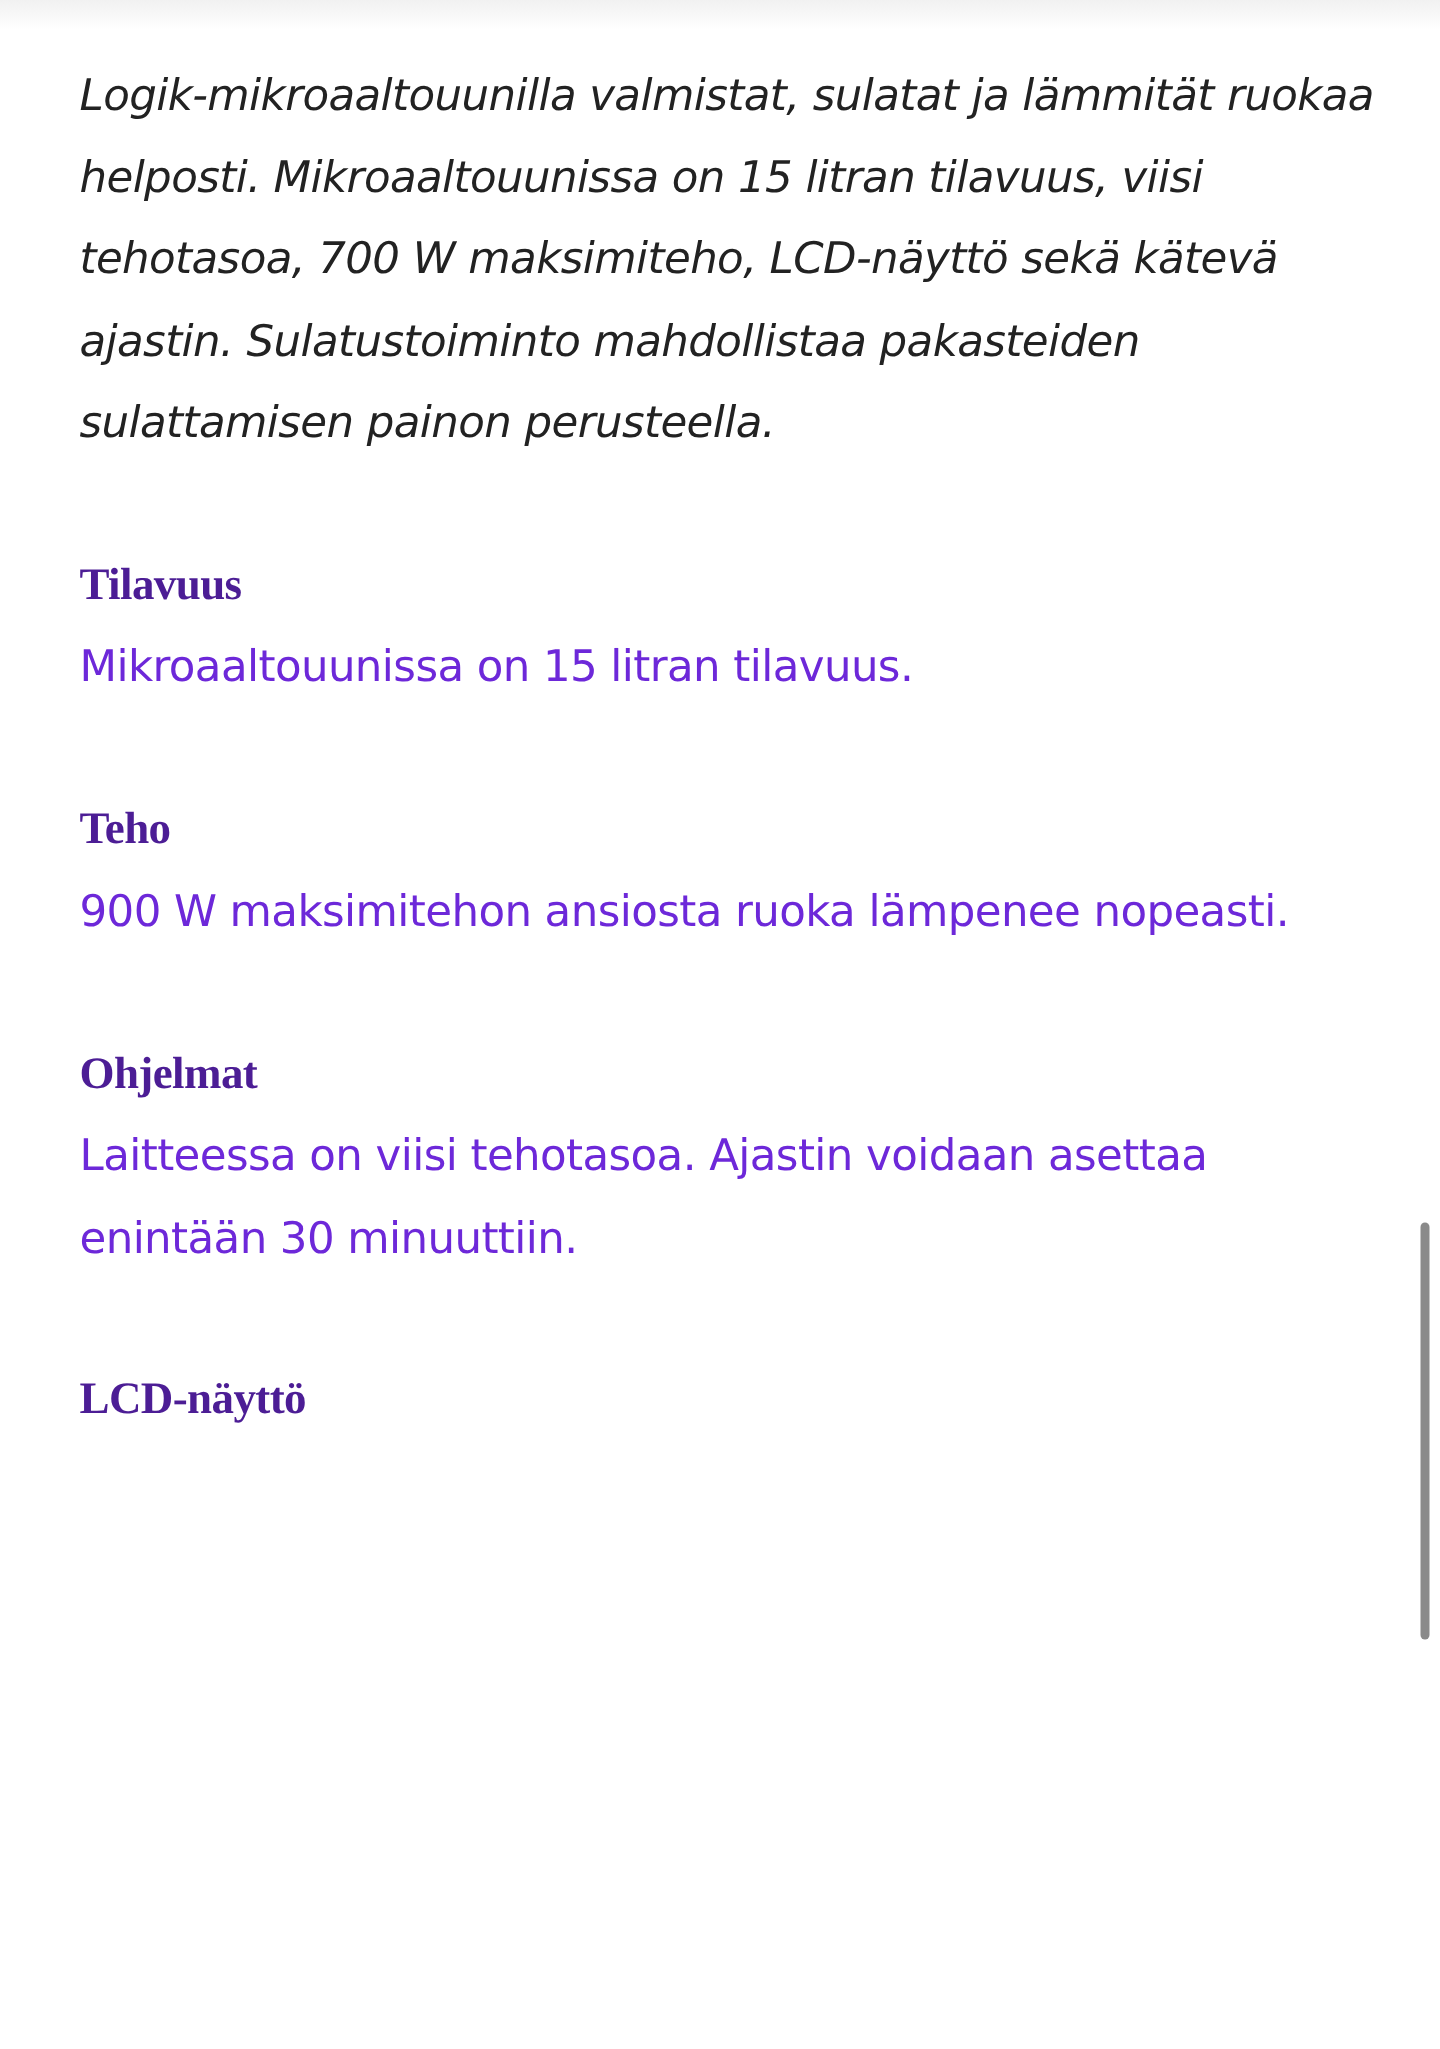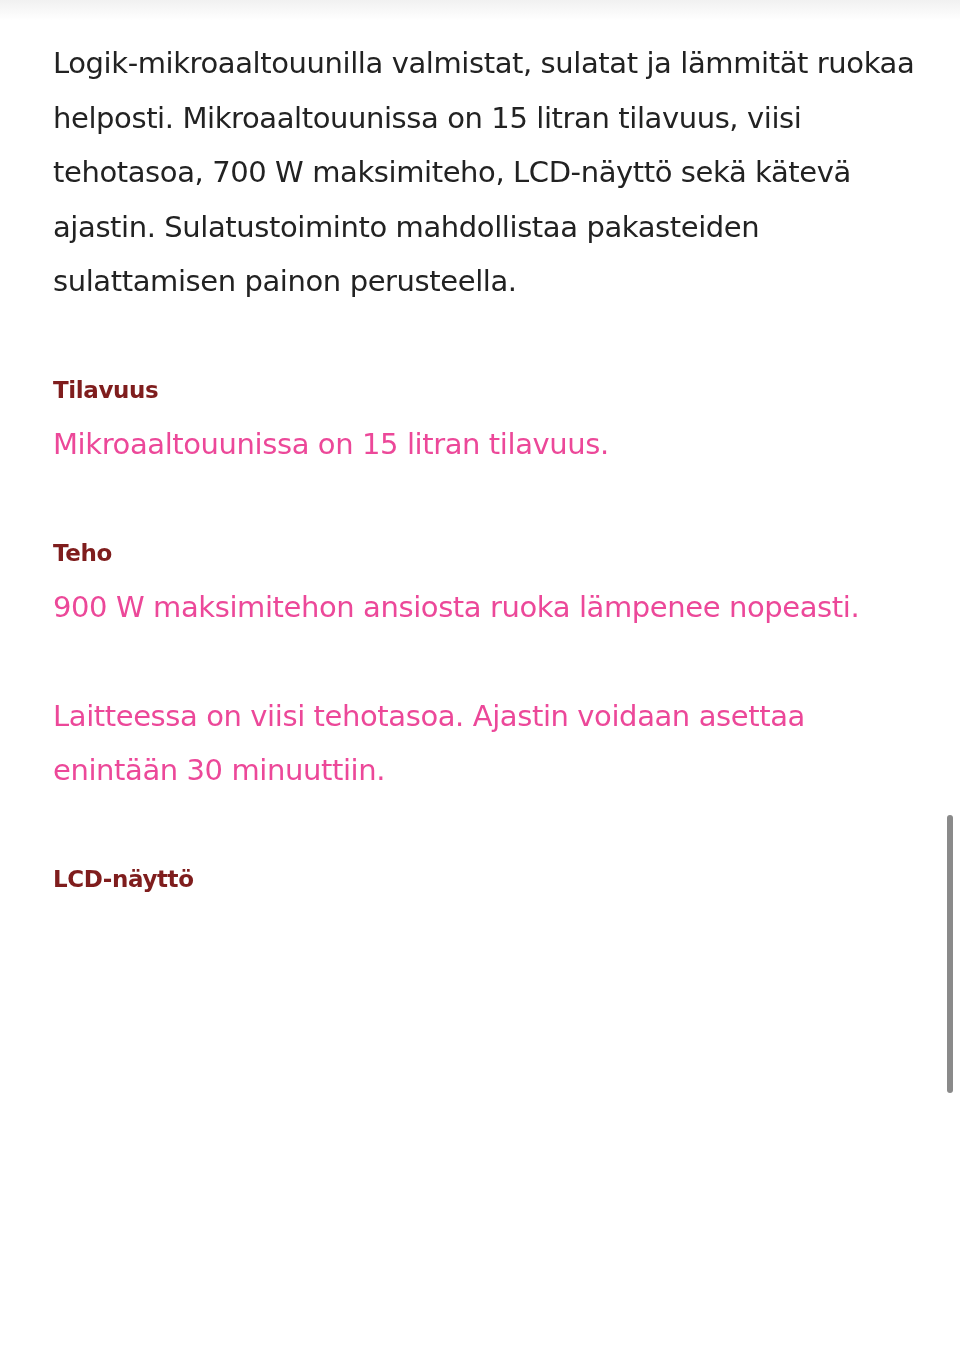--- a/index.html
+++ b/index.html
@@ -12,28 +12,30 @@
   .top-shade {
     position: absolute; left: 0; top: 0; width: 960px; height: 20px;
     background: linear-gradient(#f1f1f1, #ffffff);
   }
   .content {
     position: absolute; left: 53px; top: 36px; width: 870px;
   }
   .intro {
     margin: 0; font-size: 29px; line-height: 54.5px; letter-spacing: -0.4px;
     color: #222;
+    font-style: italic;
   }
   .section { margin-top: 54px; }
   .section h3 {
-    margin: 0; font-size: 23px; font-weight: bold; line-height: 54.5px; letter-spacing: -0.4px;
-    color: #7f1d1d;
+    margin: 0; font-size: 30px; font-weight: bold; line-height: 54.5px; letter-spacing: -0.4px;
+    color: #4c1d95;
+    font-family: Liberation Serif, serif;
   }
   .section p {
-    margin: 0; font-size: 29px; line-height: 54.5px; letter-spacing: -0.4px; color: #ec4899;
+    margin: 0; font-size: 29px; line-height: 54.5px; letter-spacing: -0.4px; color: #6d28d9;
   }
   .scrollbar-thumb {
     position: absolute; left: 947px; top: 815px; width: 6px; height: 278px;
     border-radius: 3px; background: #8a8a8a;
   }
 </style>
 </head>
 <body>
 
 <div class="top-shade"></div>
@@ -43,20 +45,21 @@
 
   <div class="section">
     <h3>Tilavuus</h3>
     <p>Mikroaaltouunissa on 15 litran tilavuus.</p>
   </div>
   <div class="section">
     <h3>Teho</h3>
     <p>900 W maksimitehon ansiosta ruoka lämpenee nopeasti.</p>
   </div>
   <div class="section">
+    <h3>Ohjelmat</h3>
     <p>Laitteessa on viisi tehotasoa. Ajastin voidaan asettaa enintään 30 minuuttiin.</p>
   </div>
   <div class="section">
     <h3>LCD-näyttö</h3>
   </div>
 </div>
 
 <div class="scrollbar-thumb"></div>
 
 </body></html>

